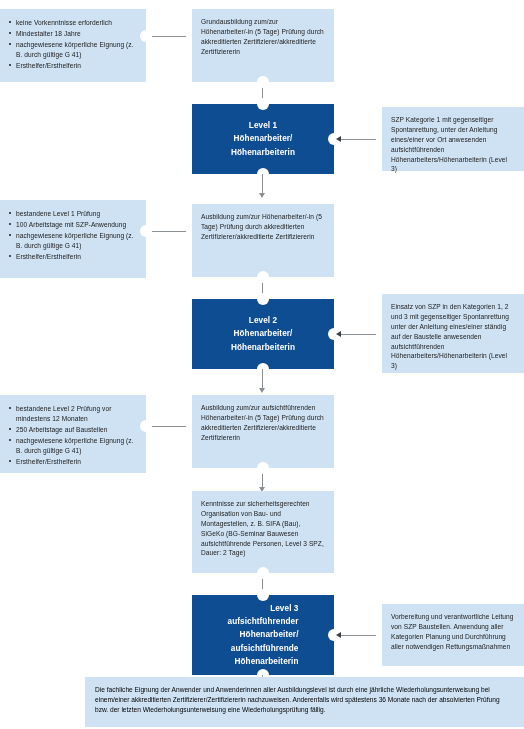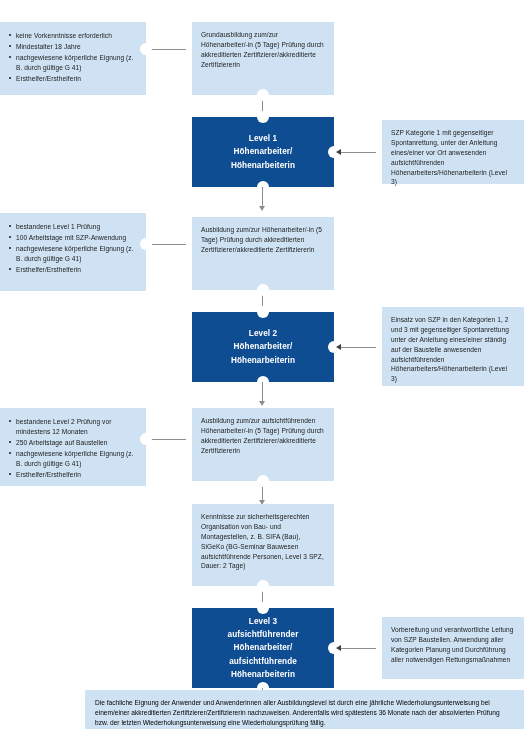--- a/index.html
+++ b/index.html
@@ -4,21 +4,21 @@
 <style>
   html,body{margin:0;padding:0;}
   body{
     width:524px;height:729px;
     background:#ffffff;
     font-family:"Liberation Sans","DejaVu Sans",sans-serif;
     position:relative;
     overflow:hidden;
     -webkit-font-smoothing:antialiased;
   }
-  .stage{position:absolute;left:0;top:17px;width:524px;height:541px;}
+  .stage{position:absolute;left:0;top:4px;width:524px;height:541px;}
 
   
   .box{
     position:absolute;
     box-sizing:border-box;
     background:#cfe2f3;
     color:#1a1a1a;
     font-size:6.6px;
     line-height:1.48;
     letter-spacing:0.01em;
@@ -200,21 +200,21 @@
   <div class="arrow-down" style="left:259px;top:483px;"></div>
 
   <div class="box light pad" style="left:192px;top:487px;width:142px;height:82px;">
     <p class="ptext">Kenntnisse zur sicherheitsgerechten Organisation von Bau- und Montagestellen, z. B. SIFA (Bau), SiGeKo (BG-Seminar Bauwesen aufsichtführende Personen, Level 3 SPZ, Dauer: 2 Tage)</p>
   </div>
 
   <div class="vline" style="left:262px;top:569px;height:22px;"></div>
   <div class="knob knob-v" style="left:257px;top:563px;"></div>
   <div class="arrow-down" style="left:259px;top:588px;"></div>
 
-  <div class="box dark" style="left:192px;top:591px;width:142px;height:80px;">
+  <div class="box dark" style="left:192px;top:591px;width:142px;height:80px;text-align:right;">
     <span class="lbl">Level 3<br>aufsichtführender<br>Höhenarbeiter/<br>aufsichtführende<br>Höhenarbeiterin</span>
   </div>
   <div class="knob knob-v" style="left:257px;top:585px;"></div>
   <div class="knob knob-v" style="left:257px;top:665px;"></div>
   <div class="knob knob-h" style="left:328px;top:625px;"></div>
 
   <div class="hline" style="left:340px;top:631px;width:42px;"></div>
   <div class="arrow-left" style="left:336px;top:627.5px;"></div>
   <div class="knob knob-h" style="left:376px;top:625px;"></div>
   <div class="box light pad" style="left:382px;top:600px;width:142px;height:62px;">

